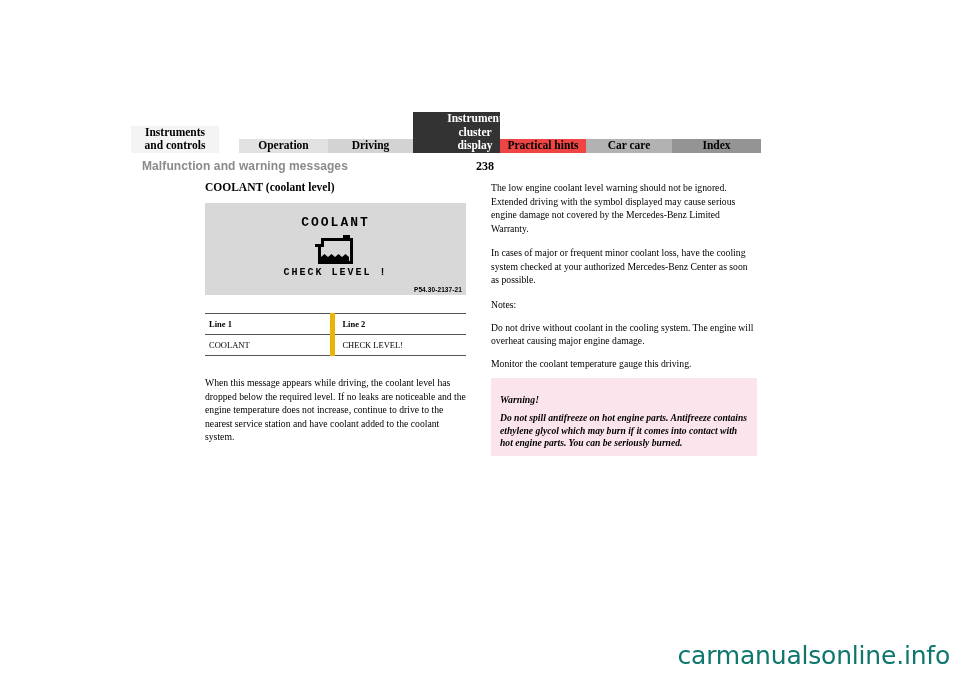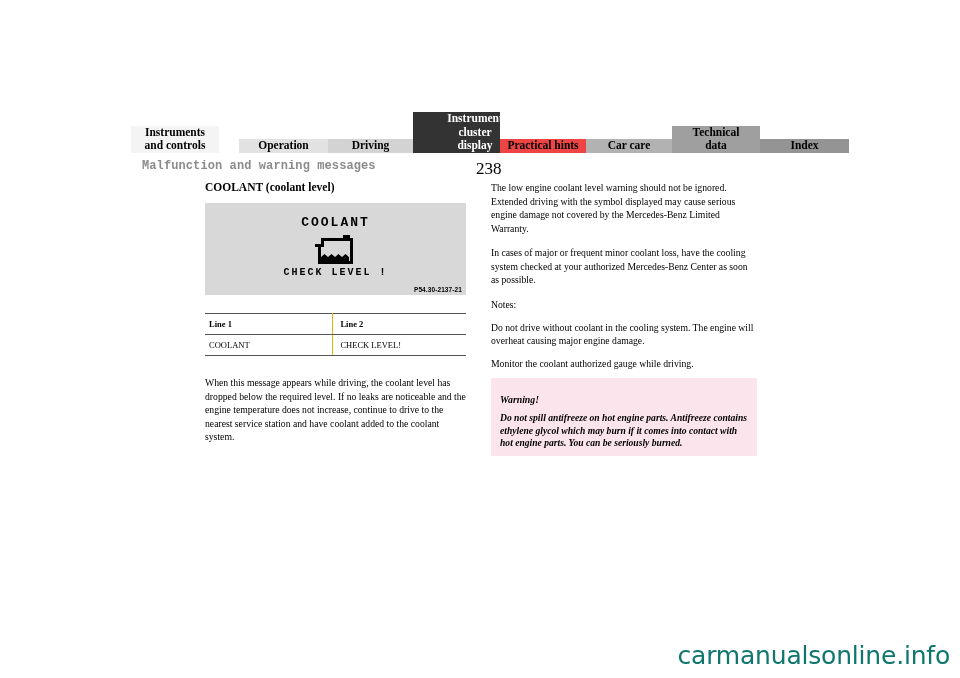--- a/index.html
+++ b/index.html
@@ -41,33 +41,33 @@
   }
   .nav-tab.active {
     color: #ffffff;
   }
 
   
   #running-head {
     position: absolute;
     left: 142px;
     top: 159px;
-    font-family: Liberation Mono, monospace;
+    font-family: Liberation Sans, sans-serif;
     font-weight: bold;
     font-size: 12px;
     color: #8a8a8a;
     letter-spacing: 0.1px;
   }
   #page-number {
     position: absolute;
     left: 476px;
     top: 159px;
     font-family: "Liberation Serif", serif;
-    font-weight: normal;
-    font-size: 17px;
+    font-weight: bold;
+    font-size: 12px;
     color: #000000;
   }
 
   
   #left-col {
     position: absolute;
     left: 205px;
     top: 181px;
     width: 261px;
   }
@@ -147,21 +147,21 @@
     vertical-align: top;
   }
   #spec-table th {
     font-weight: bold;
     font-size: 8.5px;
     border-bottom: 1px solid #555555;
   }
   #spec-table thead tr { border-top: 1px solid #555555; }
   #spec-table tbody td { border-bottom: 1px solid #555555; }
   #spec-table .col-divider {
-    border-left: 1px solid #eab308;
+    border-left: 5px solid #eab308;
     padding-left: 7px;
   }
   #spec-table col.c1 { width: 49%; }
   #spec-table col.c2 { width: 51%; }
 
   #left-body {
     margin-top: 20px;
     font-family: "Liberation Serif", serif;
     font-size: 9.7px;
     line-height: 1.40;
@@ -228,22 +228,20 @@
 
 <div id="nav-tabs">
     <div class="nav-tab" style="background: rgb(244, 244, 244); width: 88px; flex: 0 0 88px;">Instruments
 and controls</div>
     <div class="nav-tab" style="background: rgb(226, 226, 226); width: 89px; flex: 0 0 89px; margin-left: 20px;">Operation</div>
     <div class="nav-tab" style="background: rgb(211, 211, 211); width: 85px; flex: 0 0 85px;">Driving</div>
     <div class="nav-tab active" style="background: rgb(51, 51, 51); width: 87px; flex: 0 0 87px; padding-left: 40px;">Instrument
 cluster display</div>
     <div class="nav-tab" style="background: #ef4444; width: 86px; flex: 0 0 86px;">Practical hints</div>
     <div class="nav-tab" style="background: rgb(178, 178, 178); width: 86px; flex: 0 0 86px;">Car care</div>
-    <div class="nav-tab" style="background: rgb(159, 159, 159); width: 88px; flex: 0 0 88px;">Technical
-data</div>
     <div class="nav-tab" style="background: rgb(148, 148, 148); width: 89px; flex: 0 0 89px;">Index</div>
   </div>
 
 <div id="running-head" style="color: rgb(138, 138, 138);">Malfunction and warning messages</div>
 <div id="page-number">238</div>
 
 <div id="left-col">
 
   <h2 id="section-heading">COOLANT (coolant level)</h2>
 
@@ -293,21 +291,21 @@
   </table>
 
   <p id="left-body">When this message appears while driving, the coolant level has dropped below the required level. If no leaks are noticeable and the engine temperature does not increase, continue to drive to the nearest service station and have coolant added to the coolant system.</p>
 </div>
 
 <div id="right-col">
   <p class="r-para">The low engine coolant level warning should not be ignored. Extended driving with the symbol displayed may cause serious engine damage not covered by the Mercedes-Benz Limited Warranty.</p>
   <p class="r-para">In cases of major or frequent minor coolant loss, have the cooling system checked at your authorized Mercedes-Benz Center as soon as possible.</p>
   <p class="r-para tight">Notes:</p>
   <p class="r-para tight">Do not drive without coolant in the cooling system. The engine will overheat causing major engine damage.</p>
-  <p class="r-para tight">Monitor the coolant authorized gauge while driving.</p>
+  <p class="r-para tight">Monitor the coolant temperature gauge this driving.</p>
   <p class="r-para tight">See page 255 for instructions on adding coolant.</p>
 </div>
 
 <div id="warning-box" style="background: rgb(251, 228, 236);">
   <div id="warning-title">Warning!</div>
   <div id="warning-body">Do not spill antifreeze on hot engine parts. Antifreeze contains ethylene glycol which may burn if it comes into contact with hot engine parts. You can be seriously burned.</div>
 </div>
 
 <div id="watermark">carmanualsonline.info</div>
 

